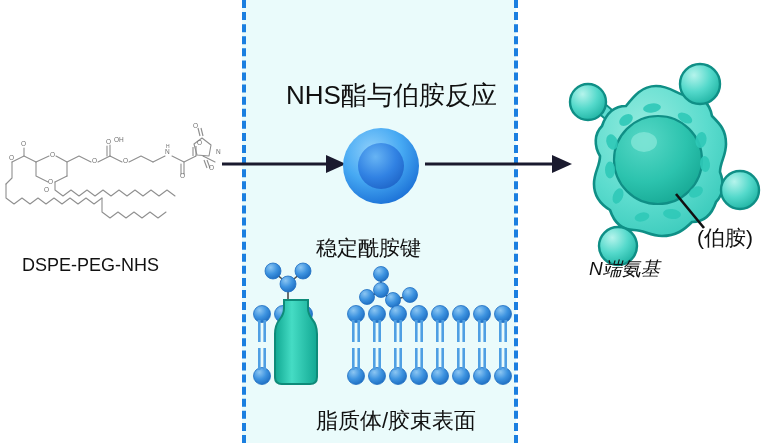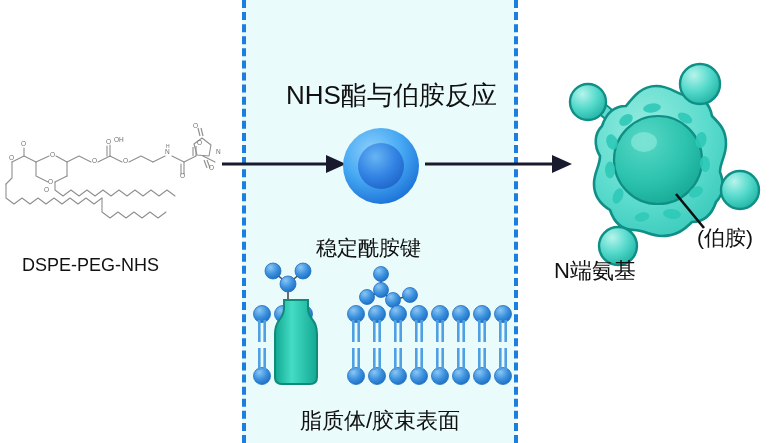--- a/index.html
+++ b/index.html
@@ -23,24 +23,24 @@
   #dash-right{left:514px;}
 
   
   .lbl{
     position:absolute;color:#111;white-space:nowrap;
     font-weight:400;letter-spacing:0px;
   }
   #label-dspe{left:22px;top:255px;font-size:18px;}
   #label-reaction{left:286px;top:78px;font-size:26px;}
   #label-amide{left:316px;top:214px;font-size:21px;margin-top:20px;}
-  #label-surface{left:300px;top:406px;font-size:22px;}
+  #label-surface{left:316px;top:406px;font-size:22px;}
   #label-lysine{left:527px;top:76px;font-size:21px;}
   #label-primary-amine{left:697px;top:224px;font-size:21px;text-align:center;}
-  #label-nterm{left:554px;top:256px;font-size:22px;}
+  #label-nterm{left:589px;top:256px;font-size:19px;font-style:italic;}
 
   
   .arrow-svg{position:absolute;}
   #arrow-1{left:218px;top:148px;}
   #arrow-2{left:420px;top:148px;}
 
   
   #chem-structure{position:absolute;left:4px;top:120px;}
   #amide-circle{position:absolute;left:341px;top:126px;}
   #bilayer{position:absolute;left:253px;top:256px;}

